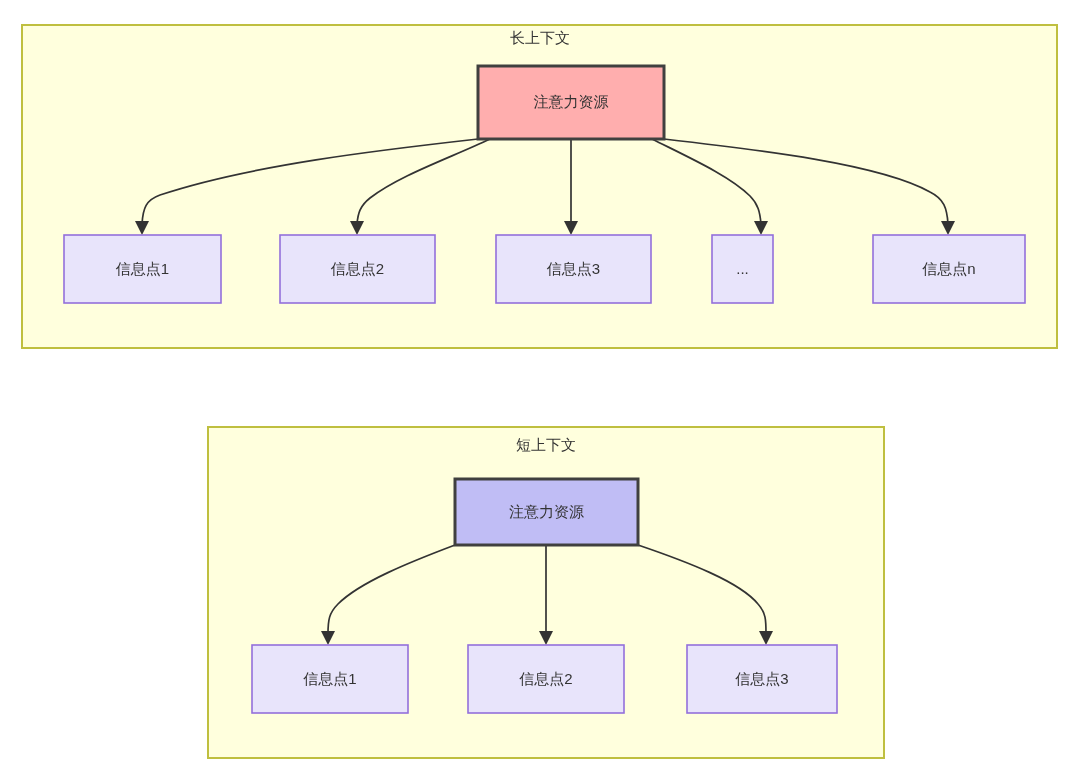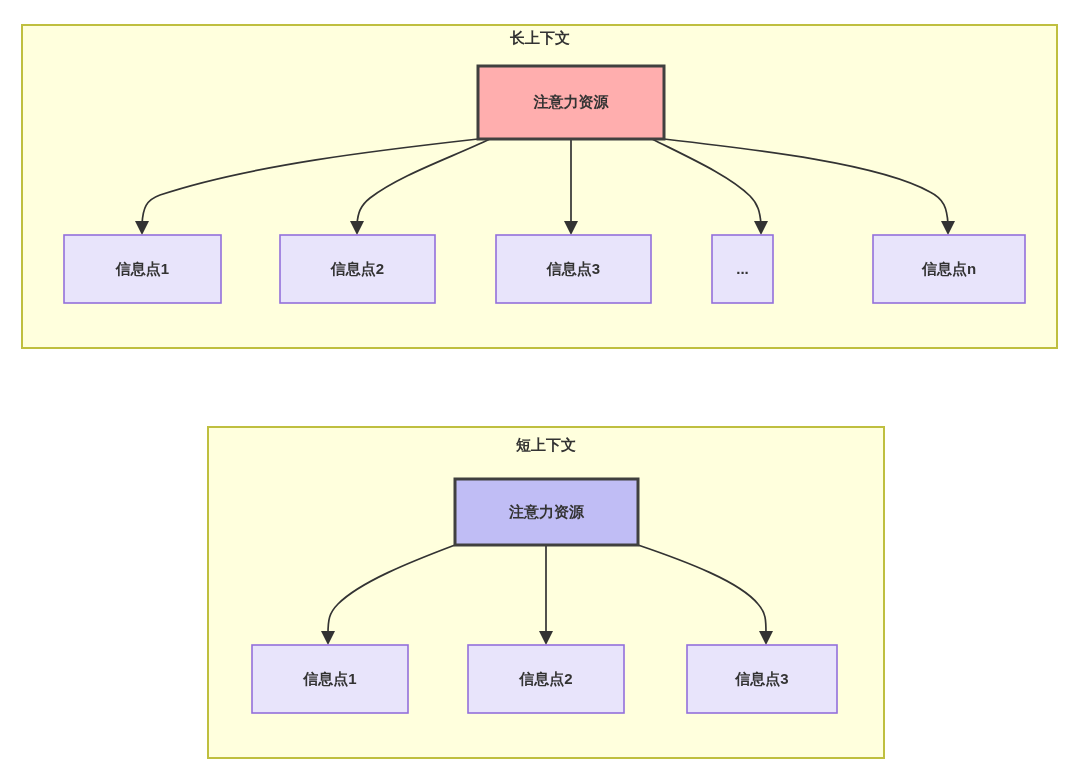--- a/index.html
+++ b/index.html
@@ -12,21 +12,20 @@
     font-family: "Liberation Sans", "DejaVu Sans", sans-serif;
     width: 1080px;
     height: 774px;
     position: relative;
     overflow: hidden;
   }
   #stage {
     position: relative;
     width: 1080px;
     height: 554px;
-    font-weight: bold;
   }
   #stage svg {
     position: absolute;
     top: 0;
     left: 0;
     width: 1080px;
     height: 774px;
   }
   .grp-label {
     font-size: 15px;

